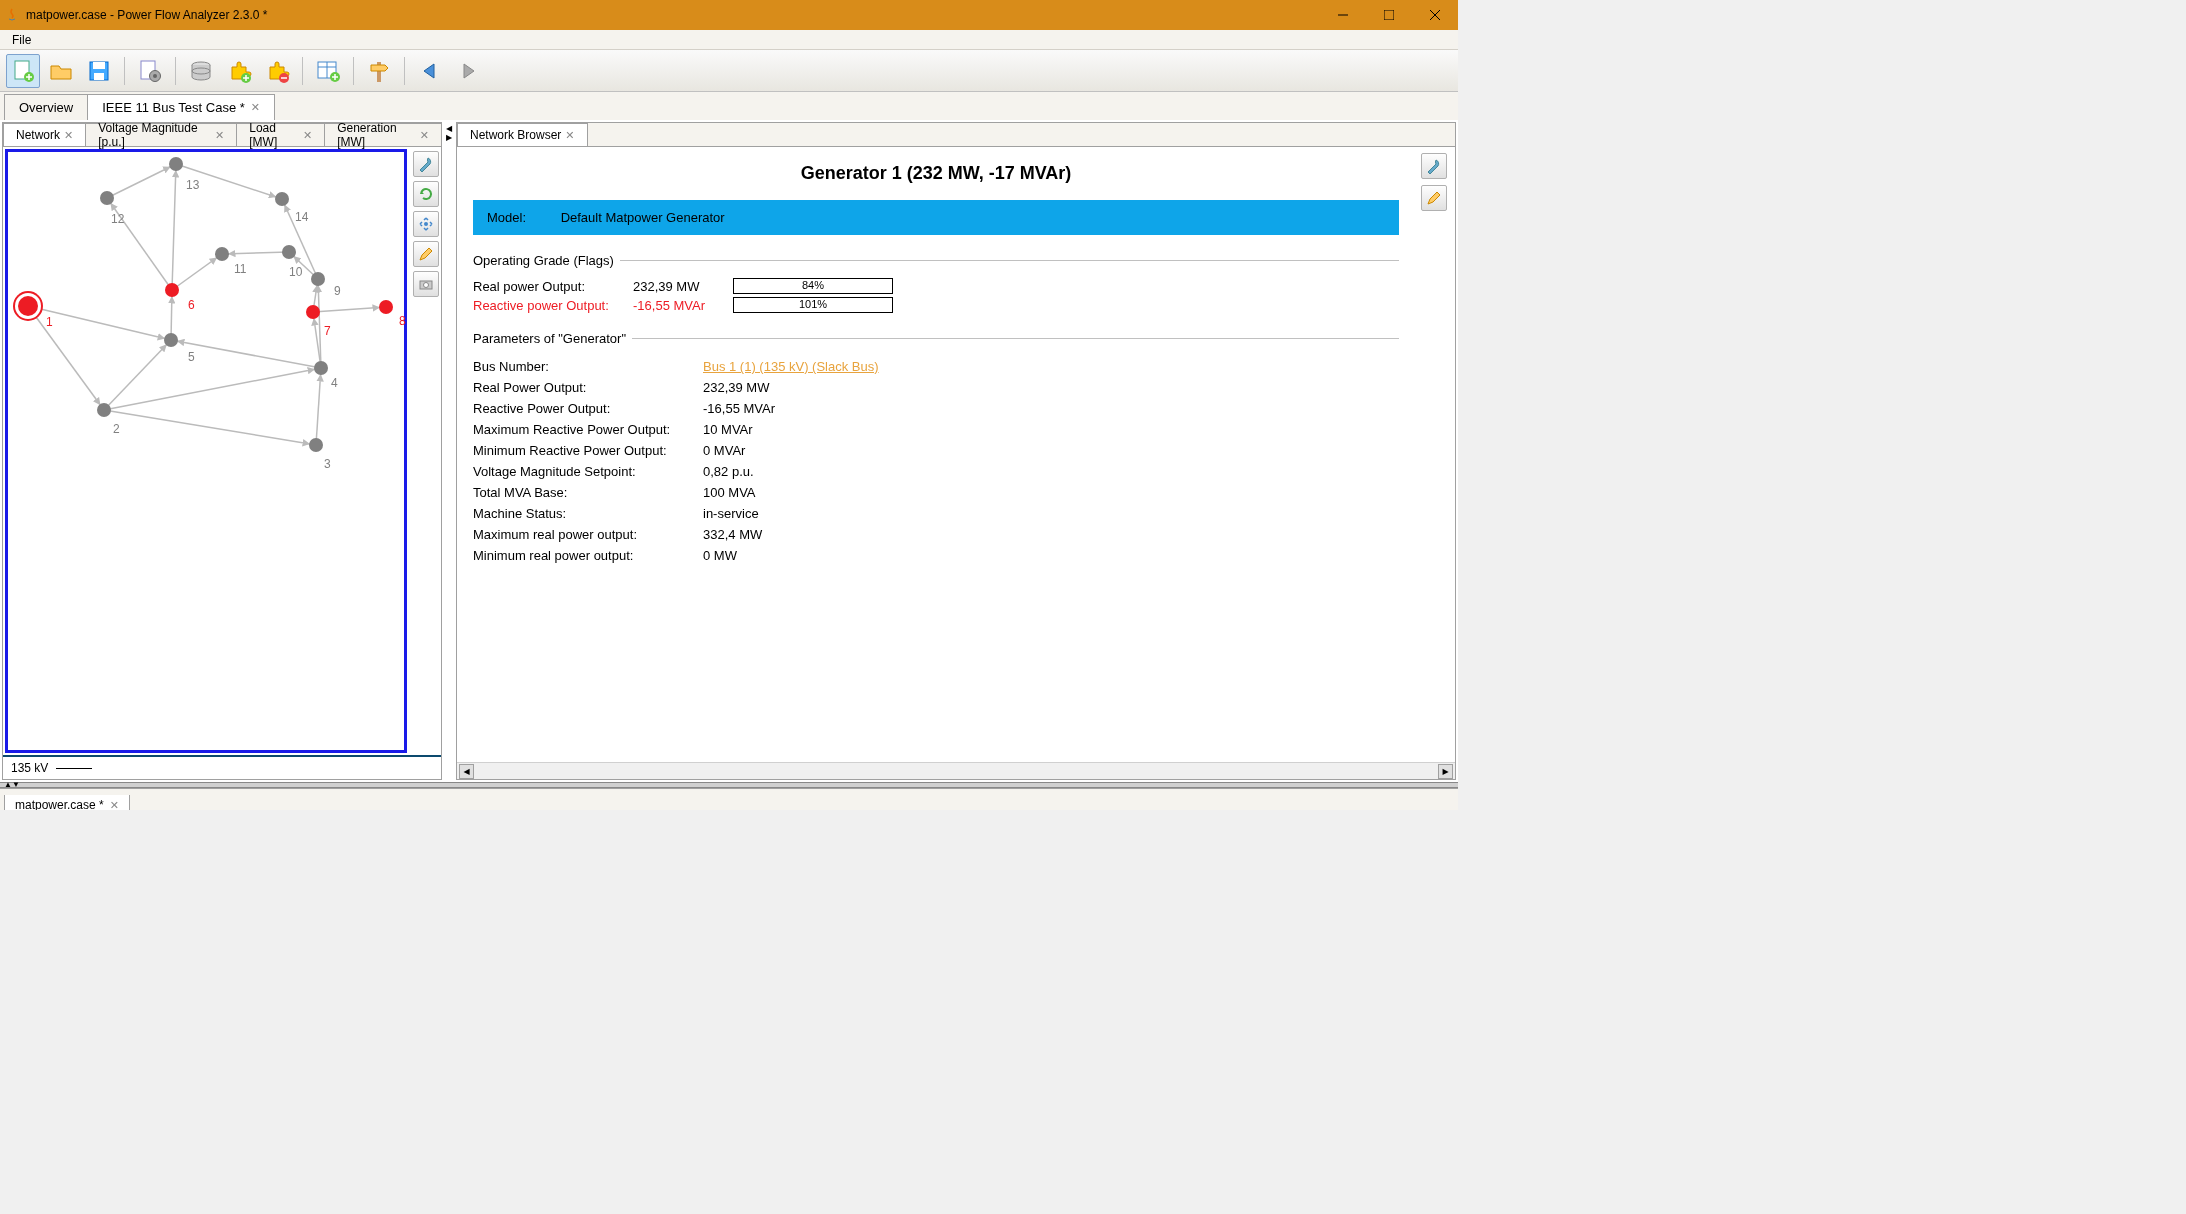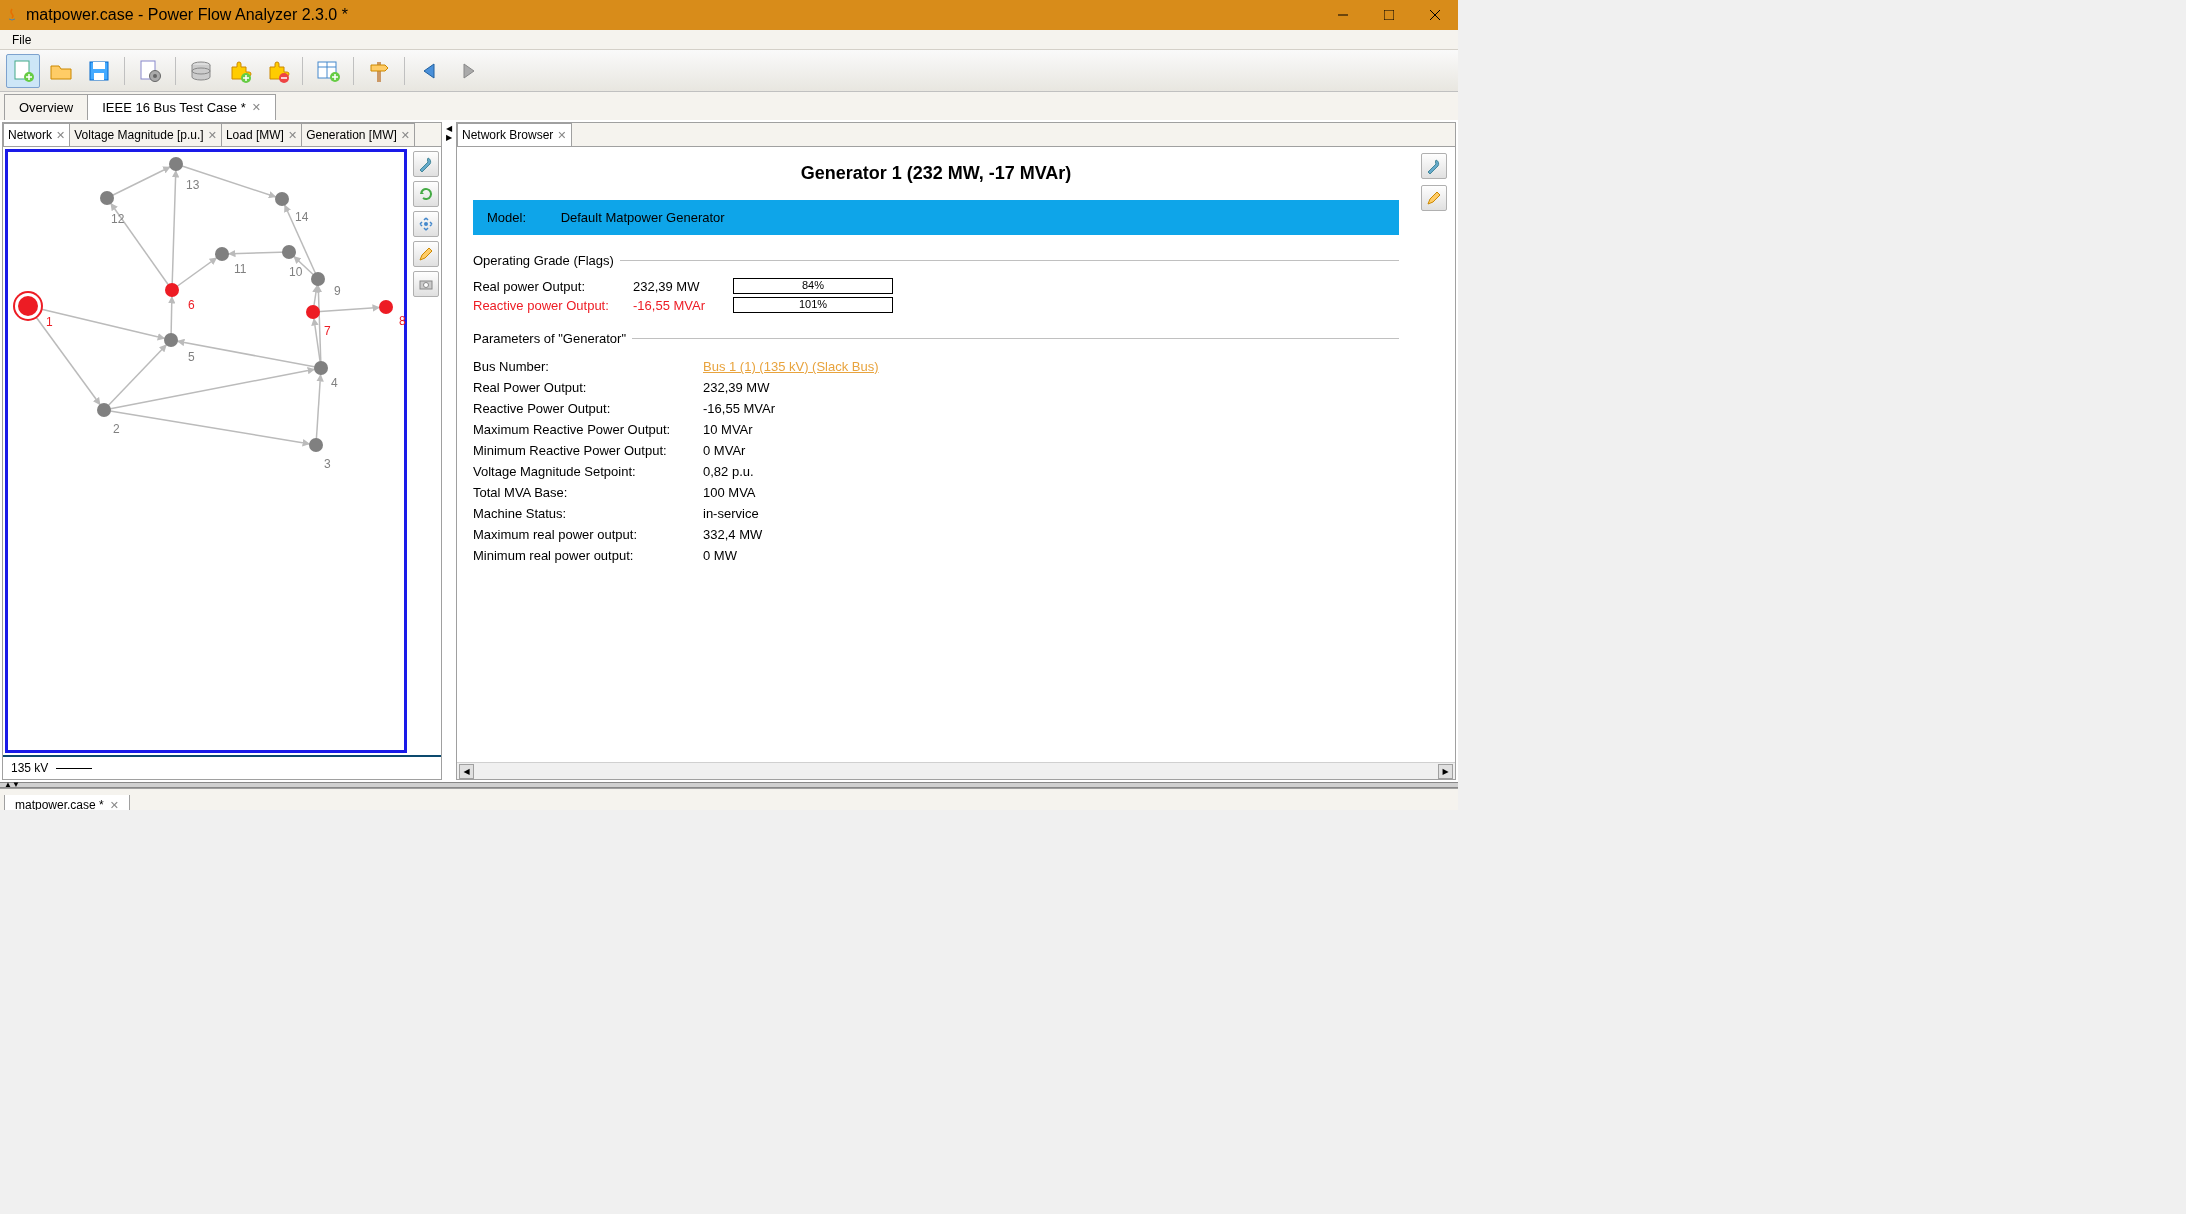--- a/index.html
+++ b/index.html
@@ -1,21 +1,21 @@
 <!DOCTYPE html>
 <html><head>
 <meta charset="utf-8">
 <style>
 * { box-sizing: border-box; margin: 0; padding: 0; }
 body { font-family: 'Segoe UI', Tahoma, sans-serif; font-size: 13px; background: #f0f0f0; overflow: hidden; width: 1458px; height: 810px; }
 
 
 .titlebar { background: #d88c1a; height: 30px; display: flex; align-items: center; padding-left: 4px; color: #000; }
 .titlebar .java-icon { width: 16px; height: 16px; margin-right: 6px; }
-.titlebar .title-text { flex: 1; font-size: 16px; }
+.titlebar .title-text { flex: 1; font-size: 12px; }
 .titlebar .window-controls { display: flex; }
 .titlebar .win-btn { width: 46px; height: 30px; display: flex; align-items: center; justify-content: center; font-size: 14px; }
 
 
 .menubar { background: #f5f3ee; height: 20px; display: flex; align-items: center; border-bottom: 1px solid #d4d0c8; padding-left: 4px; }
 .menubar .menu-item { padding: 2px 8px; font-size: 12px; }
 
 
 .toolbar { background: linear-gradient(#fafafa, #e8e6e0); height: 42px; display: flex; align-items: center; padding: 0 6px; gap: 4px; border-bottom: 1px solid #c0c0c0; }
 .toolbar .sep { width: 1px; height: 28px; background: #c0c0c0; margin: 0 4px; }
@@ -30,21 +30,21 @@
 
 
 .content { display: flex; height: 662px; background: #fff; }
 .left-panel { flex: 0 0 440px; border: 1px solid #a0a0a0; margin: 2px; display: flex; flex-direction: column; }
 .right-panel { flex: 1; margin: 2px; display: flex; }
 .splitter { width: 10px; display: flex; flex-direction: column; justify-content: flex-start; align-items: center; padding-top: 4px; }
 .splitter-arrow { font-size: 8px; }
 
 
 .sub-tabbar { height: 24px; display: flex; background: #f5f3ee; border-bottom: 1px solid #a0a0a0; }
-.sub-tab { padding: 3px 4px; border: 1px solid #a0a0a0; border-bottom: none; background: #f5f3ee; margin-right: -1px; font-size: 12px; display: flex; align-items: center; gap: 4px; }
+.sub-tab { padding: 3px 12px; border: 1px solid #a0a0a0; border-bottom: none; background: #f5f3ee; margin-right: -1px; font-size: 12px; display: flex; align-items: center; gap: 4px; }
 .sub-tab.active { background: #fff; }
 
 
 .network-area { flex: 1; position: relative; display: flex; }
 .canvas-wrap { flex: 1; border: 3px solid #1a1ae8; margin: 2px; position: relative; background: #fff; }
 .diagram-toolbar { width: 32px; display: flex; flex-direction: column; gap: 4px; padding: 4px; }
 .dt-btn { width: 26px; height: 26px; border: 1px solid #b0b0b0; background: linear-gradient(#fefefe,#e0e0e0); display: flex; align-items: center; justify-content: center; border-radius: 2px; }
 
 .legend { height: 24px; padding: 2px 8px; font-size: 12px; border-top: 2px solid #0c4a6e; display:flex; align-items:center; gap:8px; }
 .legend-line { width: 36px; height: 1px; background: #000; }
@@ -205,21 +205,21 @@
         <path d="M6 3 L16 10 L6 17 z" fill="#aaa" stroke="#888"></path>
       </svg>
     </div>
 </div>
 
 <div class="main-tabbar">
   <div class="main-tab">
       <span>Overview</span>
     </div>
   <div class="main-tab active">
-    <span>IEEE 16 Bus Test Case *</span>
+    <span>IEEE 11 Bus Test Case *</span>
     <span class="tab-close">✕</span>
   </div>
 </div>
 
 <div class="content">
   <div class="left-panel">
     <div class="sub-tabbar">
       <div class="sub-tab active">
           <span>Network</span>
           <span class="tab-close">✕</span>

